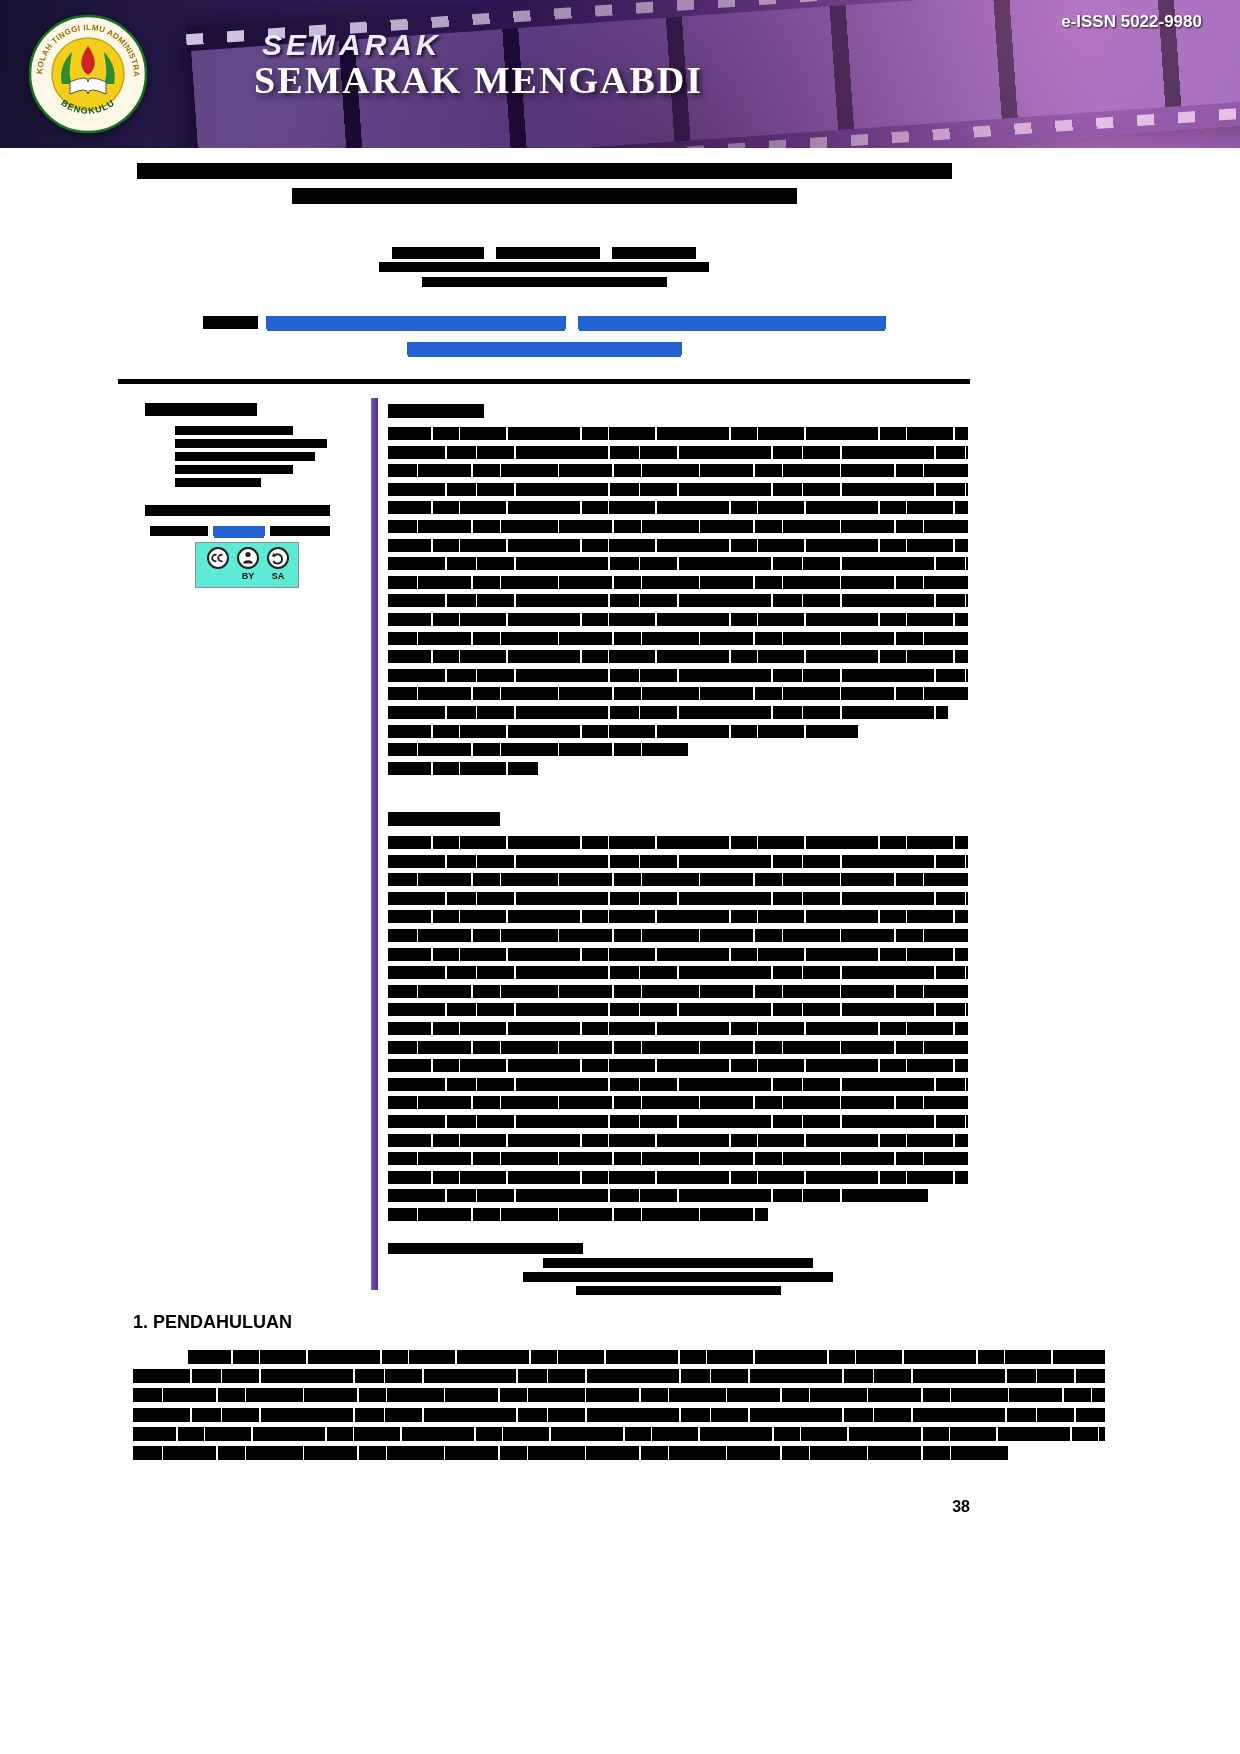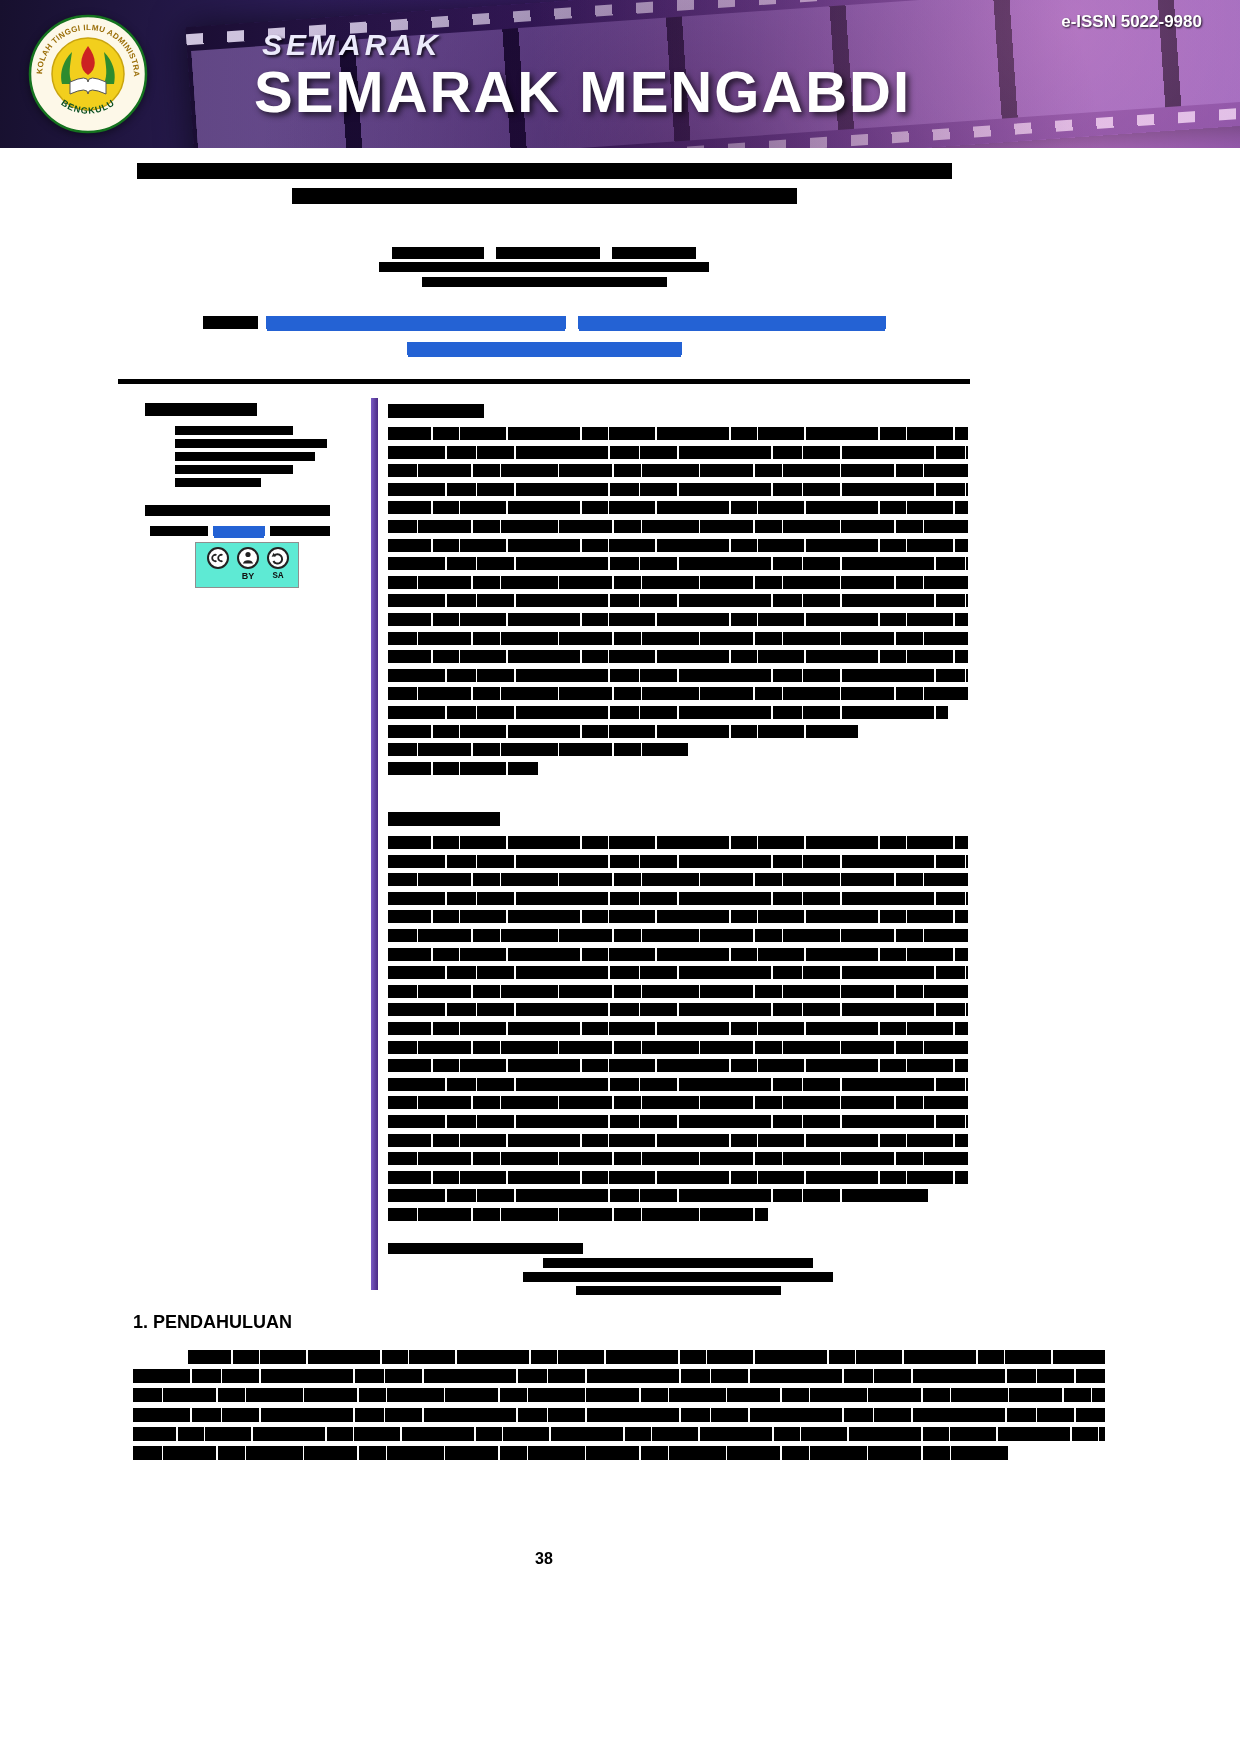--- a/index.html
+++ b/index.html
@@ -21,22 +21,22 @@
   .film::before{top:7px}
   .film::after{bottom:7px}
   .film .frames{position:absolute;left:4px;right:4px;top:24px;bottom:24px;
     background:repeating-linear-gradient(90deg, rgba(168,128,214,.5) 0 148px, rgba(22,10,46,.92) 148px 164px);}
   .logo{position:absolute;left:28px;top:14px;width:120px;height:120px;z-index:3;
     filter:drop-shadow(0 2px 4px rgba(0,0,0,.45));}
   .jlabel{position:absolute;left:262px;top:28px;z-index:3;color:#eceafb;
     font-size:30px;font-weight:bold;font-style:italic;letter-spacing:4px;
     text-shadow:2px 2px 3px rgba(0,0,0,.75);}
   .jtitle{position:absolute;left:254px;top:58px;z-index:3;color:#ffffff;
-    font-size:58px;font-weight:bold;letter-spacing:2px;
-    text-shadow:3px 3px 6px rgba(0,0,0,.7);}
+    font-size:38px;font-weight:bold;letter-spacing:2px;
+    text-shadow:3px 3px 6px rgba(0,0,0,.7);font-family:Liberation Serif, serif;}
   .eissn{position:absolute;right:38px;top:12px;z-index:3;color:#ffffff;
     font-size:17px;font-weight:bold;text-shadow:1px 1px 2px rgba(0,0,0,.8);}
 
   
   .r-bar{background:#000;display:block;}
   .r-bar.inline{display:inline-block;vertical-align:middle;}
   .r-bar.center{margin-left:auto;margin-right:auto;}
   .r-bar.link{background:#2462d4;box-shadow:0 3px 0 -1px #2462d4;}
   .r-line{background:#000;}
   .sp1{background:repeating-linear-gradient(90deg,#000 0 43px,#fff 43px 45px,#000 45px 71px,#fff 71px 72px,#000 72px 118px,#fff 118px 120px,#000 120px 149px);}
@@ -59,38 +59,38 @@
   .sb.history .r-bar{margin-bottom:0;}
   .sb.kw-h{top:105px;}
   .sb.lic{top:121px;left:5px;white-space:nowrap;}
   .cc-badge{position:absolute;left:50px;top:142px;width:104px;height:46px;background:#5eead4;
     border:1px solid #8f8f8f;padding:3px 0 0 10px;}
   .cc-icons{display:flex;gap:6px;align-items:center;}
   .cc-icons svg{width:24px;height:24px;}
   .cc-labels{position:relative;height:12px;font-size:9px;font-weight:bold;color:#111;}
   .cc-labels span{position:absolute;top:1px;width:24px;text-align:center;}
   .cc-labels .by{left:30px;}
-  .cc-labels .sa{left:60px;font-family:Liberation Mono, monospace;}
+  .cc-labels .sa{left:60px;}
 
   .vdivider{position:absolute;left:371px;top:398px;width:7px;height:892px;
     background:linear-gradient(90deg,#7a5cc4,#4a2b85);}
 
   .abscol{position:absolute;left:388px;top:400px;width:580px;height:900px;}
   .ab{position:absolute;left:0;width:100%;}
   .ab.abstract-h{top:4px;}
   .ab.abstract-en{top:27px;}
   .ab.abstrak-h{top:412px;}
   .ab.abstrak-id{top:436px;}
   .ab.corr-label{top:843px;}
   .ab.corr-lines{top:858px;}
 
   
   .intro-h{position:absolute;left:133px;top:1312px;margin:0;font-size:18px;font-weight:bold;color:#000;}
   .intro-p{position:absolute;left:133px;top:1350px;width:972px;}
-  .pageno{position:absolute;left:118px;top:1550px;width:852px;text-align:center;
+  .pageno{position:absolute;left:118px;top:1498px;width:852px;text-align:right;
     font-size:16px;font-weight:bold;color:#000;}
 </style>
 </head>
 <body>
 
 <div class="page">
 
   <header class="banner">
     <div class="film">
       <div class="frames"></div>

